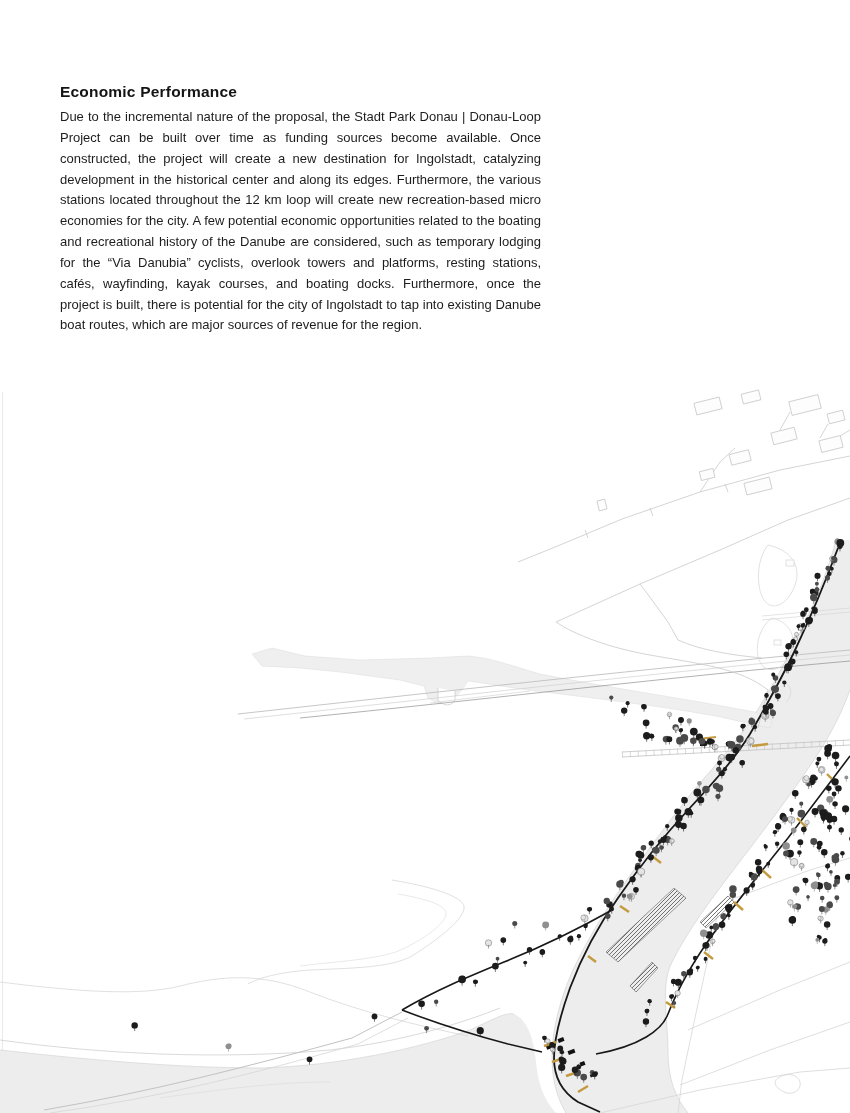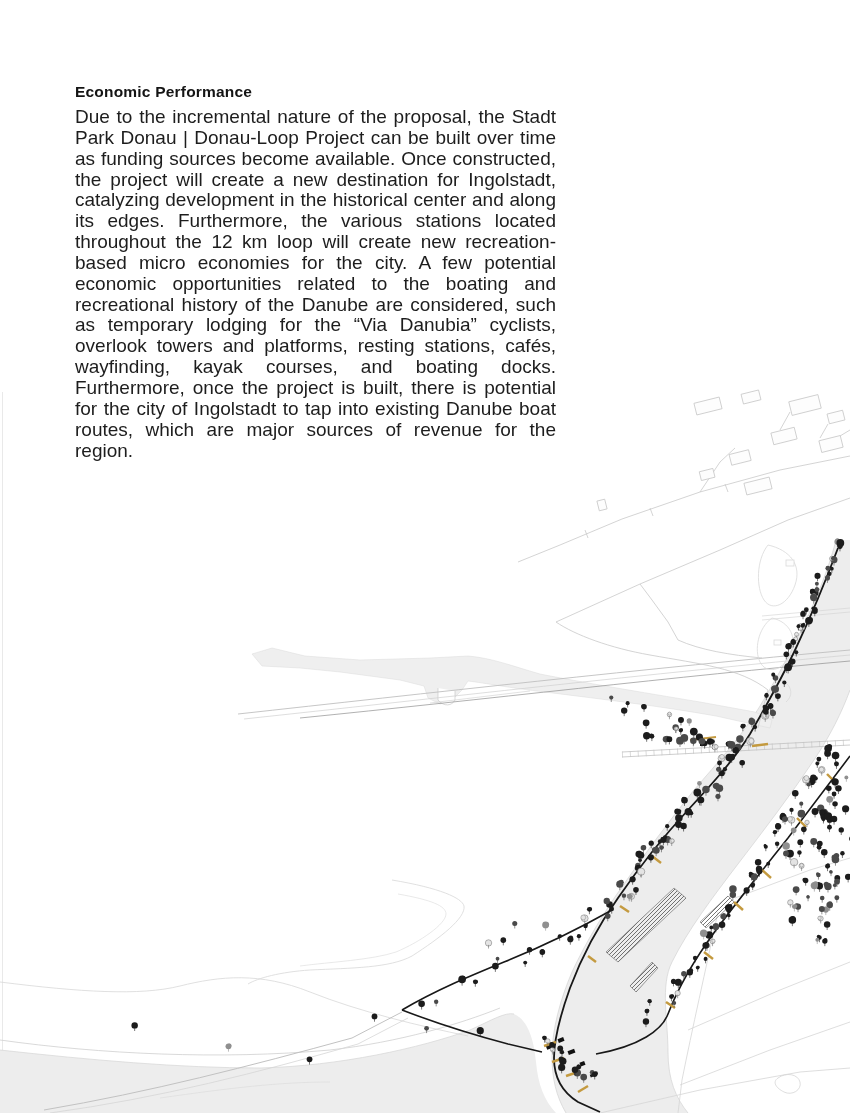--- a/index.html
+++ b/index.html
@@ -1,25 +1,25 @@
 <!DOCTYPE html>
 <html><head>
 <meta charset="utf-8">
 <style>
   html,body{margin:0;padding:0;background:#ffffff;}
   .page{
     position:relative;width:850px;height:1113px;background:#ffffff;overflow:hidden;
     font-family:"Liberation Sans","DejaVu Sans",sans-serif;
   }
-  .text-block{position:absolute;left:75px;top:83px;width:481px;}
+  .text-block{position:absolute;left:60px;top:83px;width:481px;}
   .heading{
     font-size:15.5px;font-weight:700;color:#141414;margin:0 0 6px 0;letter-spacing:.2px;
   }
   .body-copy{
-    font-size:19px;line-height:20.85px;color:#1d1d1d;margin:0;
+    font-size:13px;line-height:20.85px;color:#1d1d1d;margin:0;
     text-align:justify;
   }
   .map-figure{position:absolute;left:0;top:388px;width:850px;height:725px;margin:0;}
   .map-figure svg{display:block;}
 </style>
 </head>
 <body>
 
 <main class="page">
 

